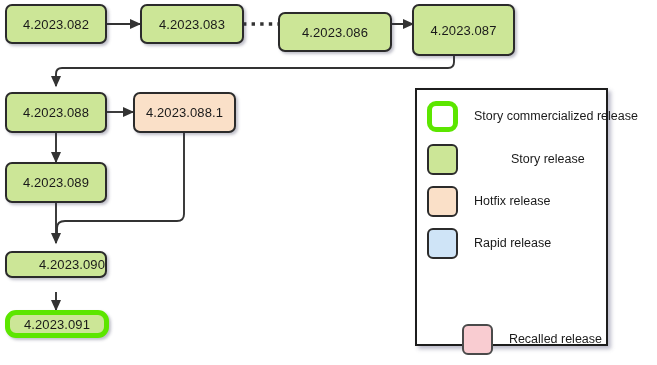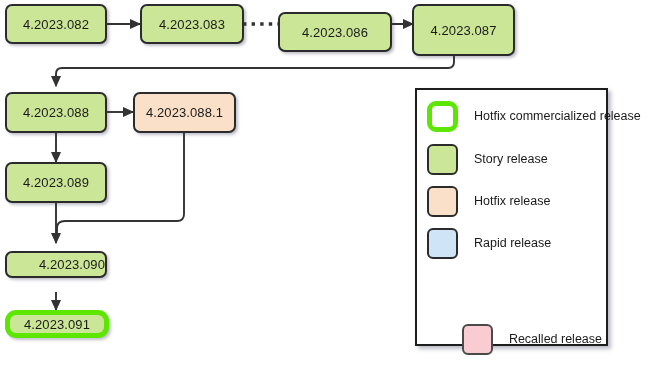--- a/index.html
+++ b/index.html
@@ -161,24 +161,24 @@
   </div>
 
   <div class="node latest" style="left:5px; top:310px; width:104px; height:28px;">
     <span>4.2023.091</span>
   </div>
 
   <div id="legend">
 
     <div class="legend-row" style="top:9px;">
       <span class="swatch latest"></span>
-      <span class="legend-label">Hotfix commercialized release</span>
+      <span class="legend-label">Story commercialized release</span>
     </div>
 
-    <div class="legend-row" style="top:52px;">
+    <div class="legend-row" style="top:52px;gap:37px;">
       <span class="swatch story"></span>
       <span class="legend-label">Story release</span>
     </div>
 
     <div class="legend-row" style="top:94px;">
       <span class="swatch hotfix"></span>
       <span class="legend-label">Hotfix release</span>
     </div>
 
     <div class="legend-row" style="top:136px;">

